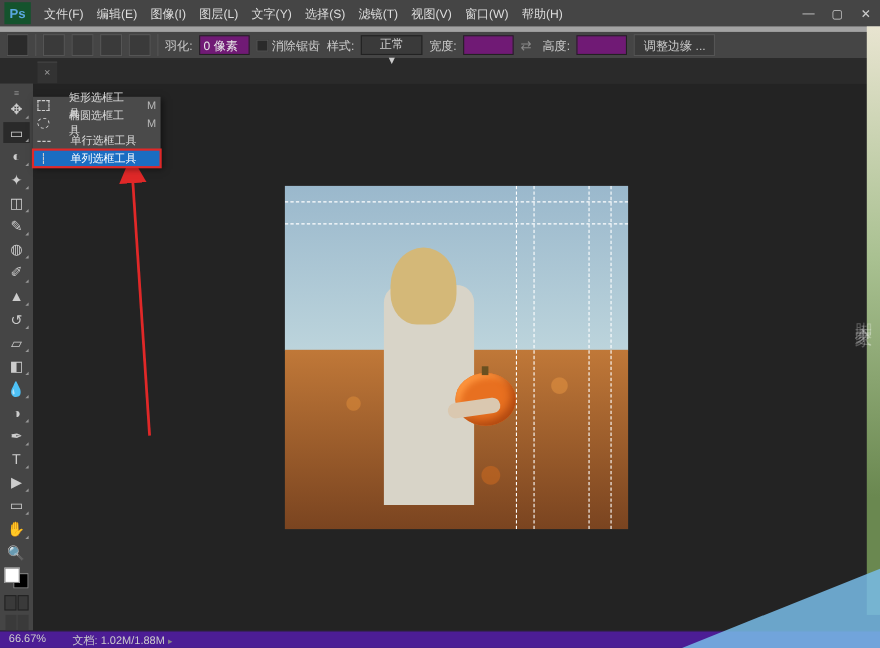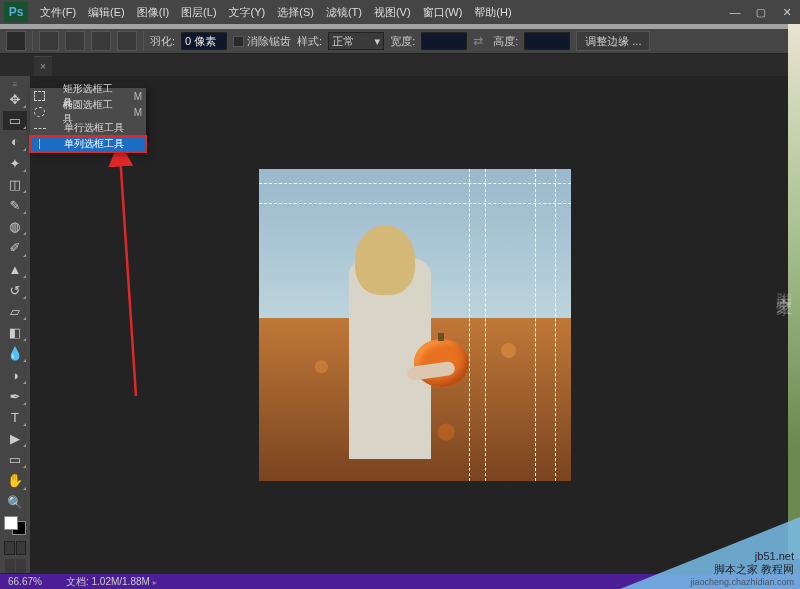--- a/index.html
+++ b/index.html
@@ -11,24 +11,24 @@
 .menu-item { color: #ddd; font-size: 11px; padding: 0 6px; cursor: pointer; }
 .window-controls { margin-left: auto; display: flex; }
 .win-btn { width: 26px; height: 18px; color: #ccc; font-size: 11px; display: flex; align-items: center; justify-content: center; cursor: pointer; }
 
 
 .optbar { height: 30px; background: #454545; border-top: 5px solid #a3a3a3; border-bottom: 1px solid #222; display: flex; align-items: center; padding: 0 6px; gap: 6px; }
 .opt-icon { width: 20px; height: 20px; background: #3a3a3a; border: 1px solid #555; }
 .opt-icon.sel { background: #2a2a2a; }
 .opt-sep { width: 1px; height: 20px; background: #555; }
 .opt-label { color: #ccc; font-size: 11px; }
-.opt-input { width: 46px; height: 18px; background: #0f172a; border: 1px solid #222; color: #e8e8e8; font-size: 11px; padding: 0 3px; }
+.opt-input { width: 46px; height: 18px; background: #701a75; border: 1px solid #222; color: #e8e8e8; font-size: 11px; padding: 0 3px; }
 .opt-check { display: flex; align-items: center; gap: 3px; }
 .chk { width: 11px; height: 11px; background: #2a2a2a; border: 1px solid #555; }
-.opt-select { width: 56px; height: 18px; background: #3a3a3a; border: 1px solid #222; color: #ccc; font-size: 11px; padding: 0 3px; display: flex; align-items: center; justify-content: space-between; }
+.opt-select { width: 56px; height: 18px; background: #3a3a3a; border: 1px solid #222; color: #ccc; font-size: 11px; padding: 0 3px; display: flex; align-items: center; justify-content: space-between; flex-direction: column; }
 .opt-btn { height: 20px; background: #3a3a3a; border: 1px solid #555; color: #ccc; font-size: 11px; padding: 0 8px; display: flex; align-items: center; }
 .swap-icon { width: 14px; height: 14px; color: #888; font-size: 12px; }
 
 
 .tabbar { height: 22px; background: #2a2a2a; display: flex; align-items: flex-end; padding-left: 34px; }
 .doc-tab { height: 20px; background: #333; color: #ccc; font-size: 10px; padding: 0 6px; display: flex; align-items: center; gap: 4px; border-top: 1px solid #444; }
 .tab-x { color: #999; font-size: 10px; cursor: pointer; }
 
 
 .main { display: flex; height: 497px; }
@@ -241,18 +241,13 @@
     <span>1.02M/1.88M</span>
     <span class="stat-tri"> ▸</span>
   </span>
 </div>
 
 <div class="right-sliver"></div>
 
 <div class="wm1">脚本之家</div>
 <div class="wm-corner">
   <div class="wm-tri"></div>
-  <div class="wm-txt">
-    <div>jb51.net</div>
-    <div>脚本之家 教程网</div>
-    <div style="font-size:9px;color:#456">jiaocheng.chazhidian.com</div>
-  </div>
 </div>
 
 </body></html>

